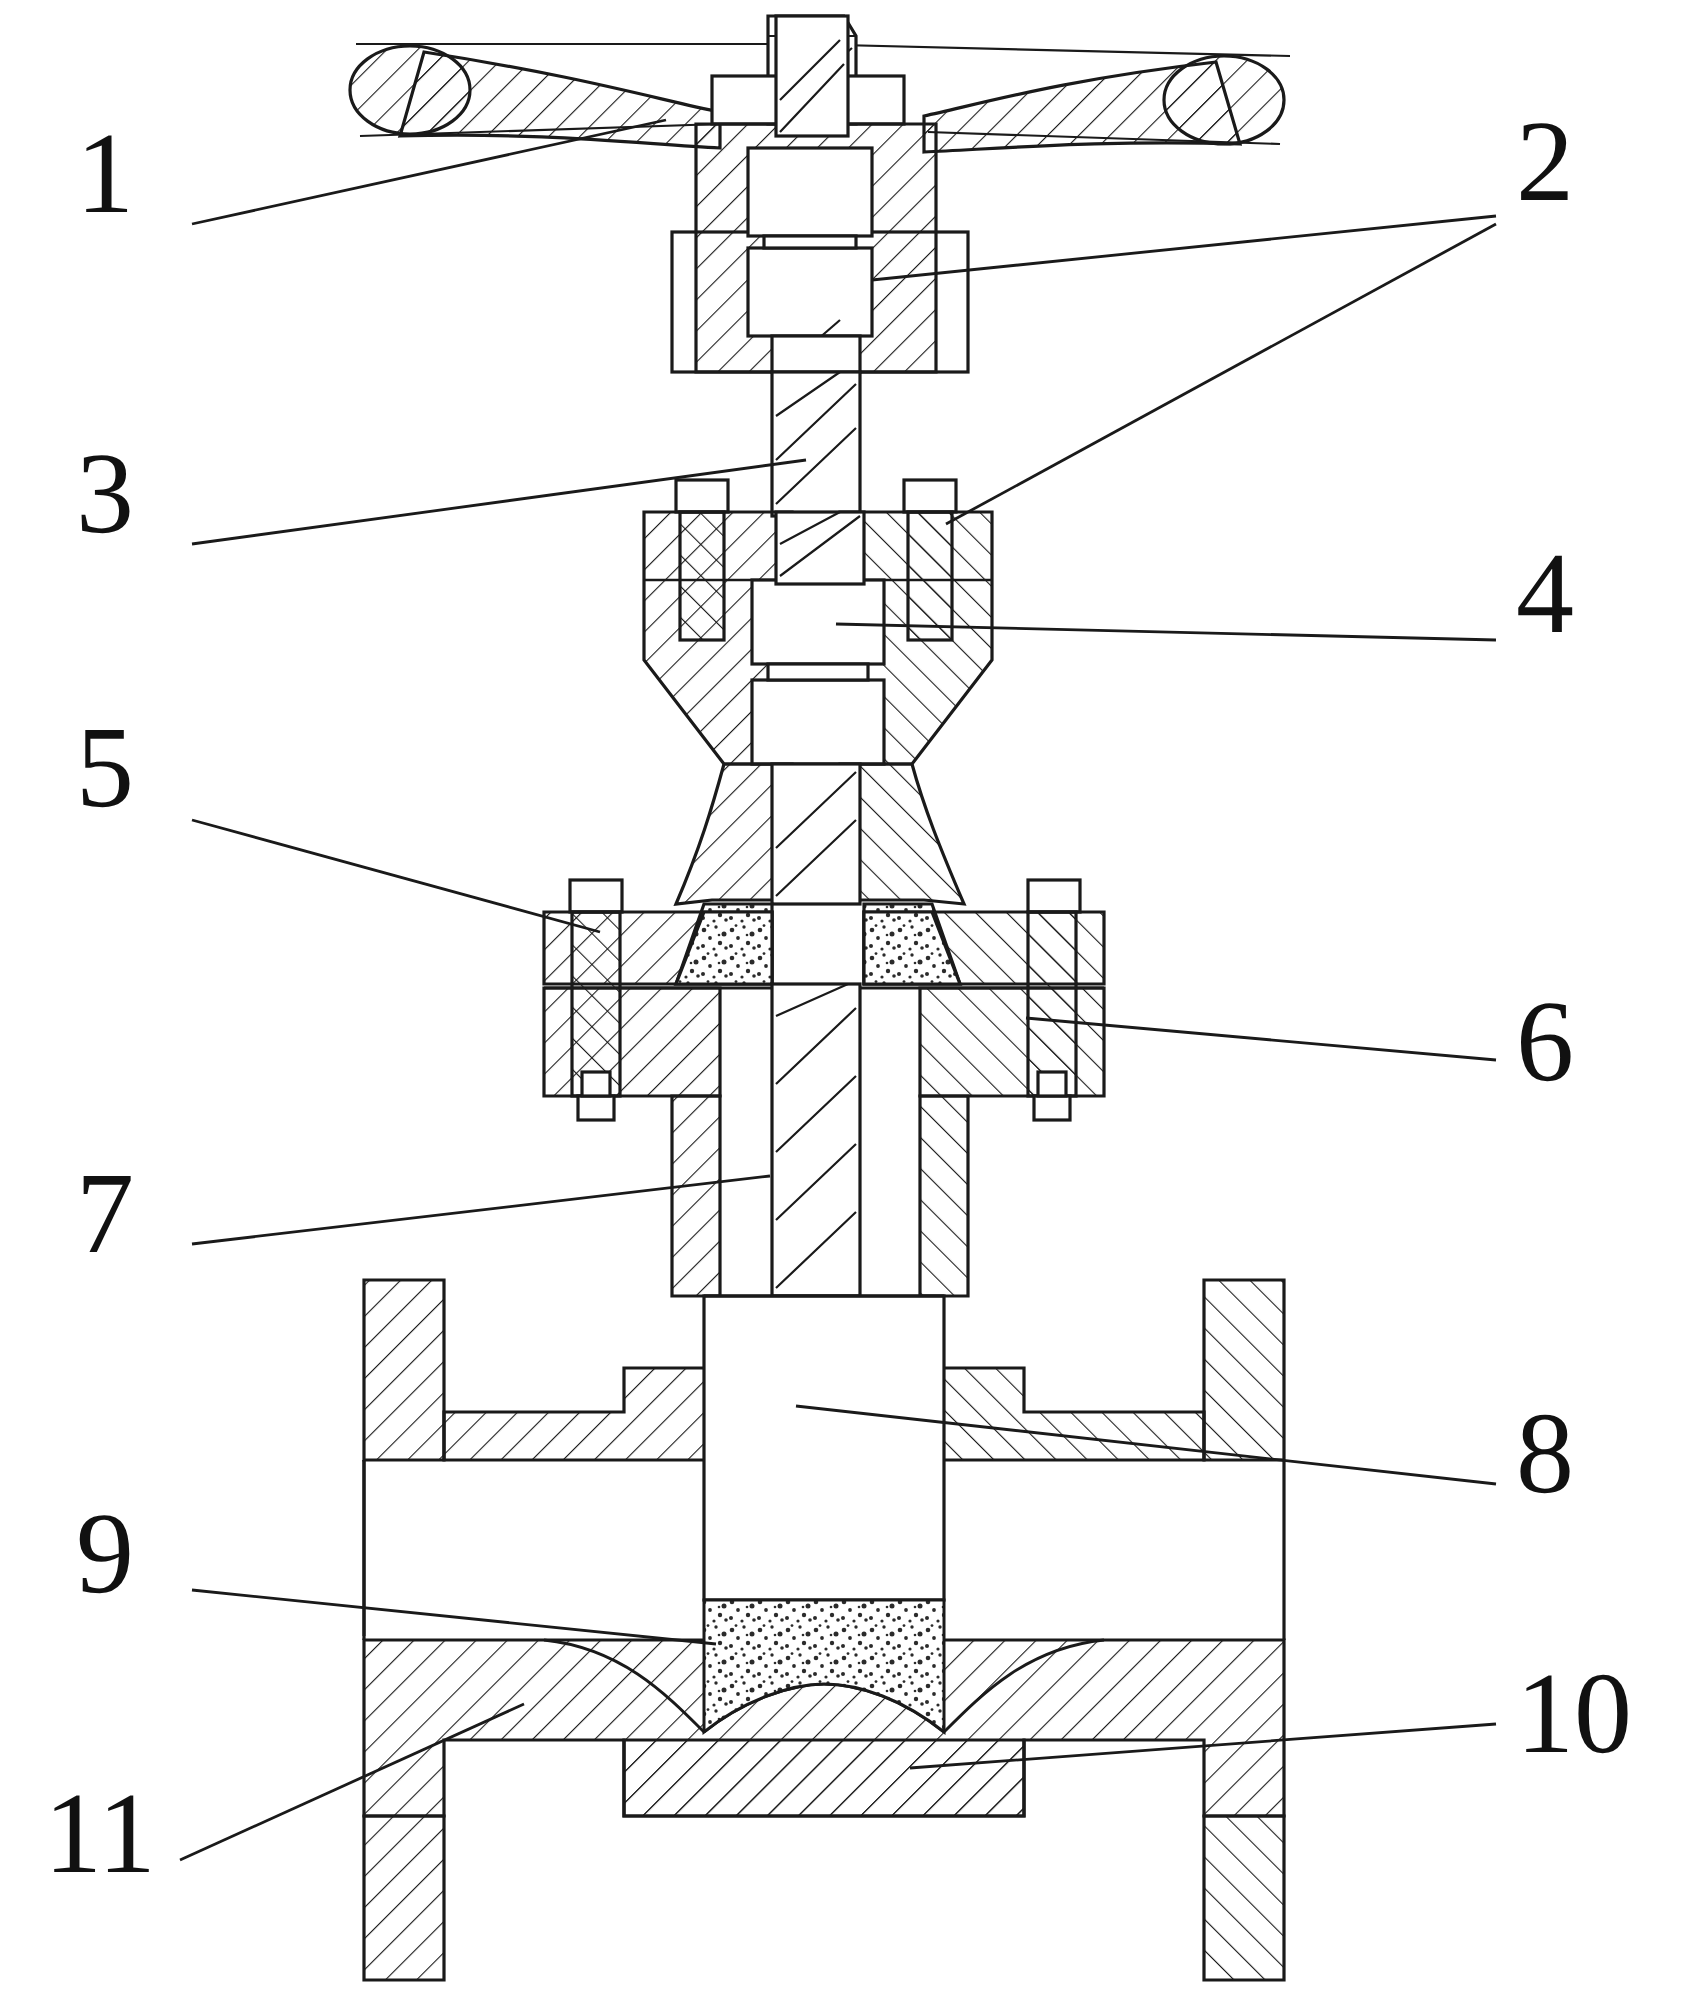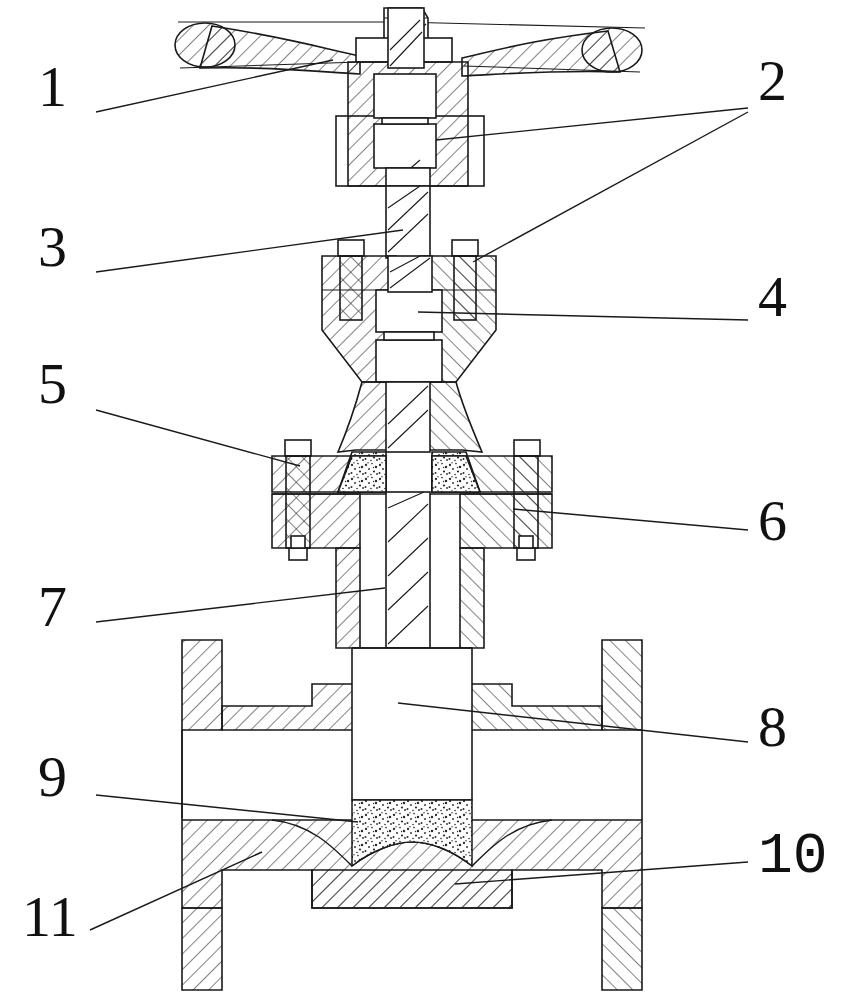--- a/index.html
+++ b/index.html
@@ -249,16 +249,16 @@
 
   <div class="callout-label" style="left:38px;  top:58px;">1</div>
   <div class="callout-label" style="left:758px; top:52px;">2</div>
   <div class="callout-label" style="left:38px;  top:218px;">3</div>
   <div class="callout-label" style="left:758px; top:268px;">4</div>
   <div class="callout-label" style="left:38px;  top:355px;">5</div>
   <div class="callout-label" style="left:758px; top:492px;">6</div>
   <div class="callout-label" style="left:38px;  top:578px;">7</div>
   <div class="callout-label" style="left:758px; top:698px;">8</div>
   <div class="callout-label" style="left:38px;  top:748px;">9</div>
-  <div class="callout-label" style="left:758px; top:828px;font-family:Liberation Mono, monospace;">10</div>
+  <div class="callout-label" style="left:758px; top:828px;">10</div>
   <div class="callout-label" style="left:22px;  top:888px;">11</div>
 
 </div>
 
 </body></html>

